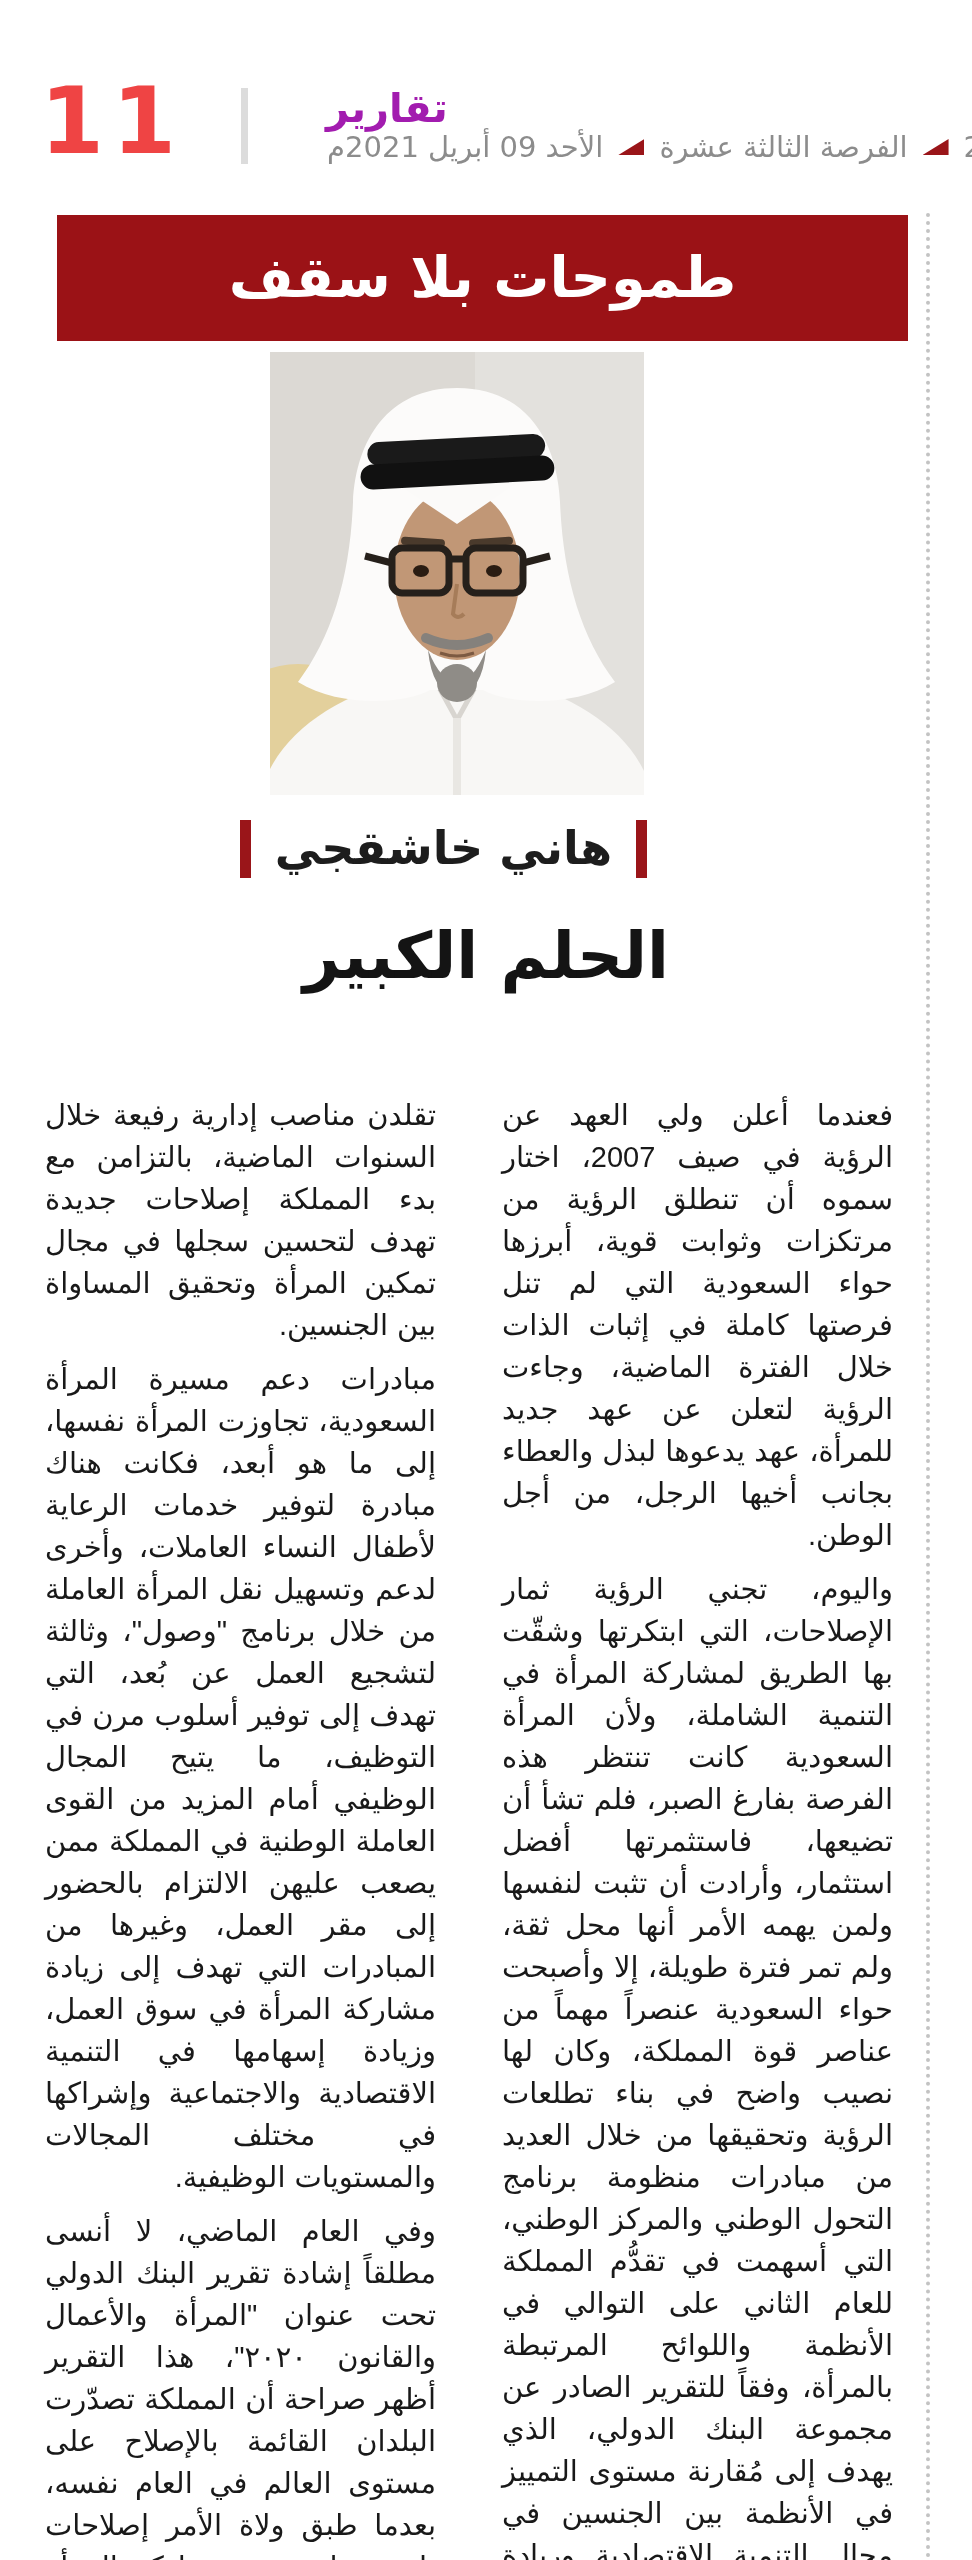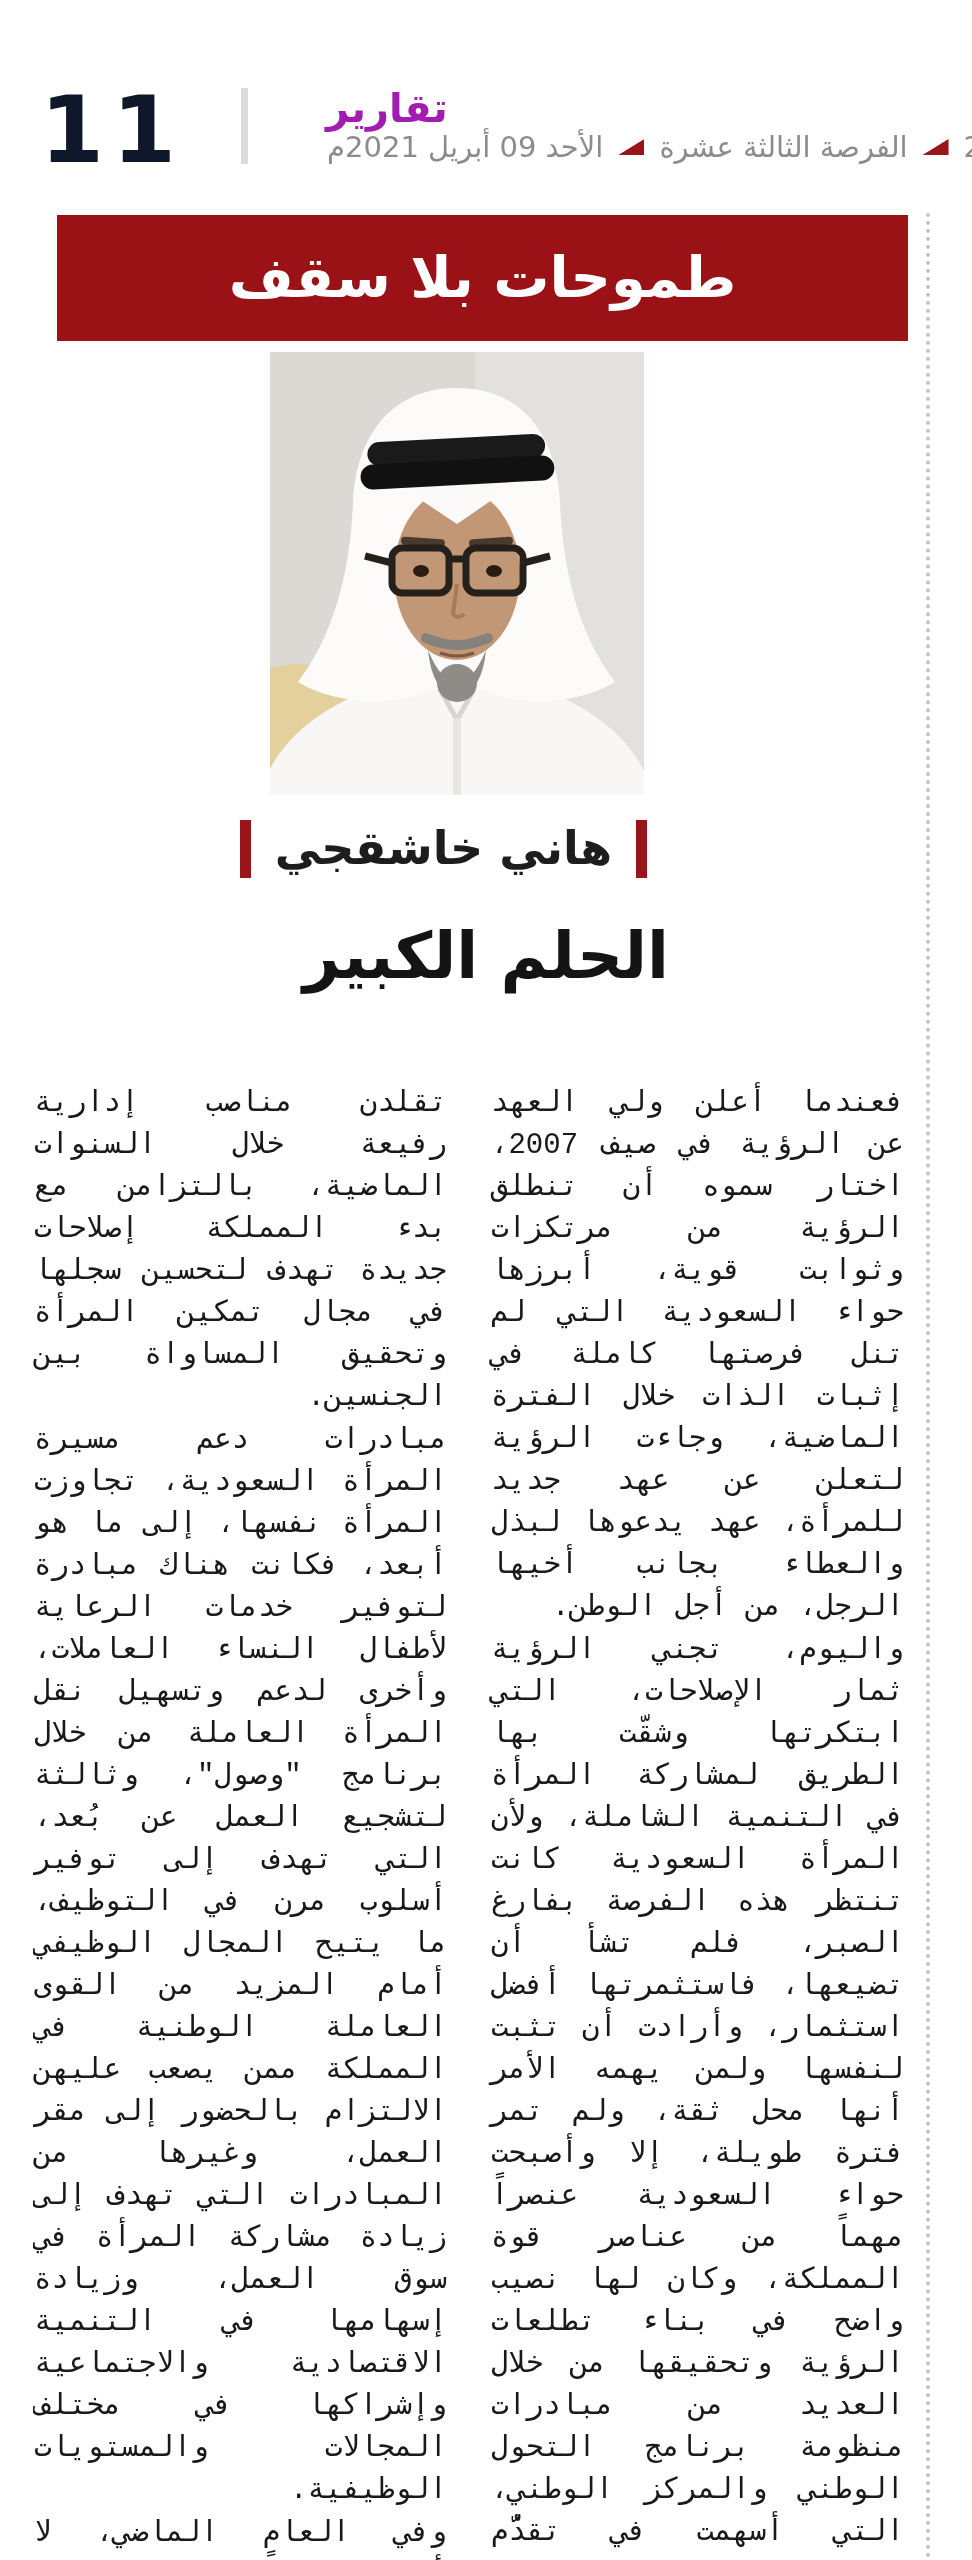--- a/index.html
+++ b/index.html
@@ -9,23 +9,23 @@
     background: #ffffff;
     position: relative;
     overflow: hidden;
     font-family: "DejaVu Sans", sans-serif;
   }
   .page { position: absolute; inset: 0; }
 
   
   .masthead { position: absolute; top: 0; left: 0; width: 972px; height: 200px; }
   .page-number {
-    position: absolute; top: 85px; left: 40px;
+    position: absolute; top: 76px; left: 40px;
     font-size: 92px; line-height: 1; font-weight: 800;
-    color: #0f172a; letter-spacing: 8px;
+    color: #ef4444; letter-spacing: 8px;
     font-family: "DejaVu Sans", sans-serif;
   }
   .masthead-divider {
     position: absolute; top: 88px; left: 241px;
     width: 7px; height: 76px; background: #dcdcdc;
   }
   .section-title {
     position: absolute; top: 88px; left: 326px;
     font-size: 40px; line-height: 1; font-weight: 700;
     color: #a21caf;
@@ -91,22 +91,22 @@
   
   .article {
     position: absolute; top: 1082px; left: 33px;
     width: 872px; height: 1478px;
     direction: rtl;
     display: flex; gap: 42px;
     overflow: hidden;
   }
   .col { flex: 1 1 0; min-width: 0; }
   .col p {
-    margin: 1px;
-    font-family: Liberation Mono, monospace;
+    margin: 12px;
+    font-family: Liberation Sans, sans-serif;
     font-size: 29px; line-height: 42px;
     color: #191919;
     text-align: justify;
     word-spacing: 1px;
   }
 </style>
 </head>
 <body>
 
 <div class="page">

